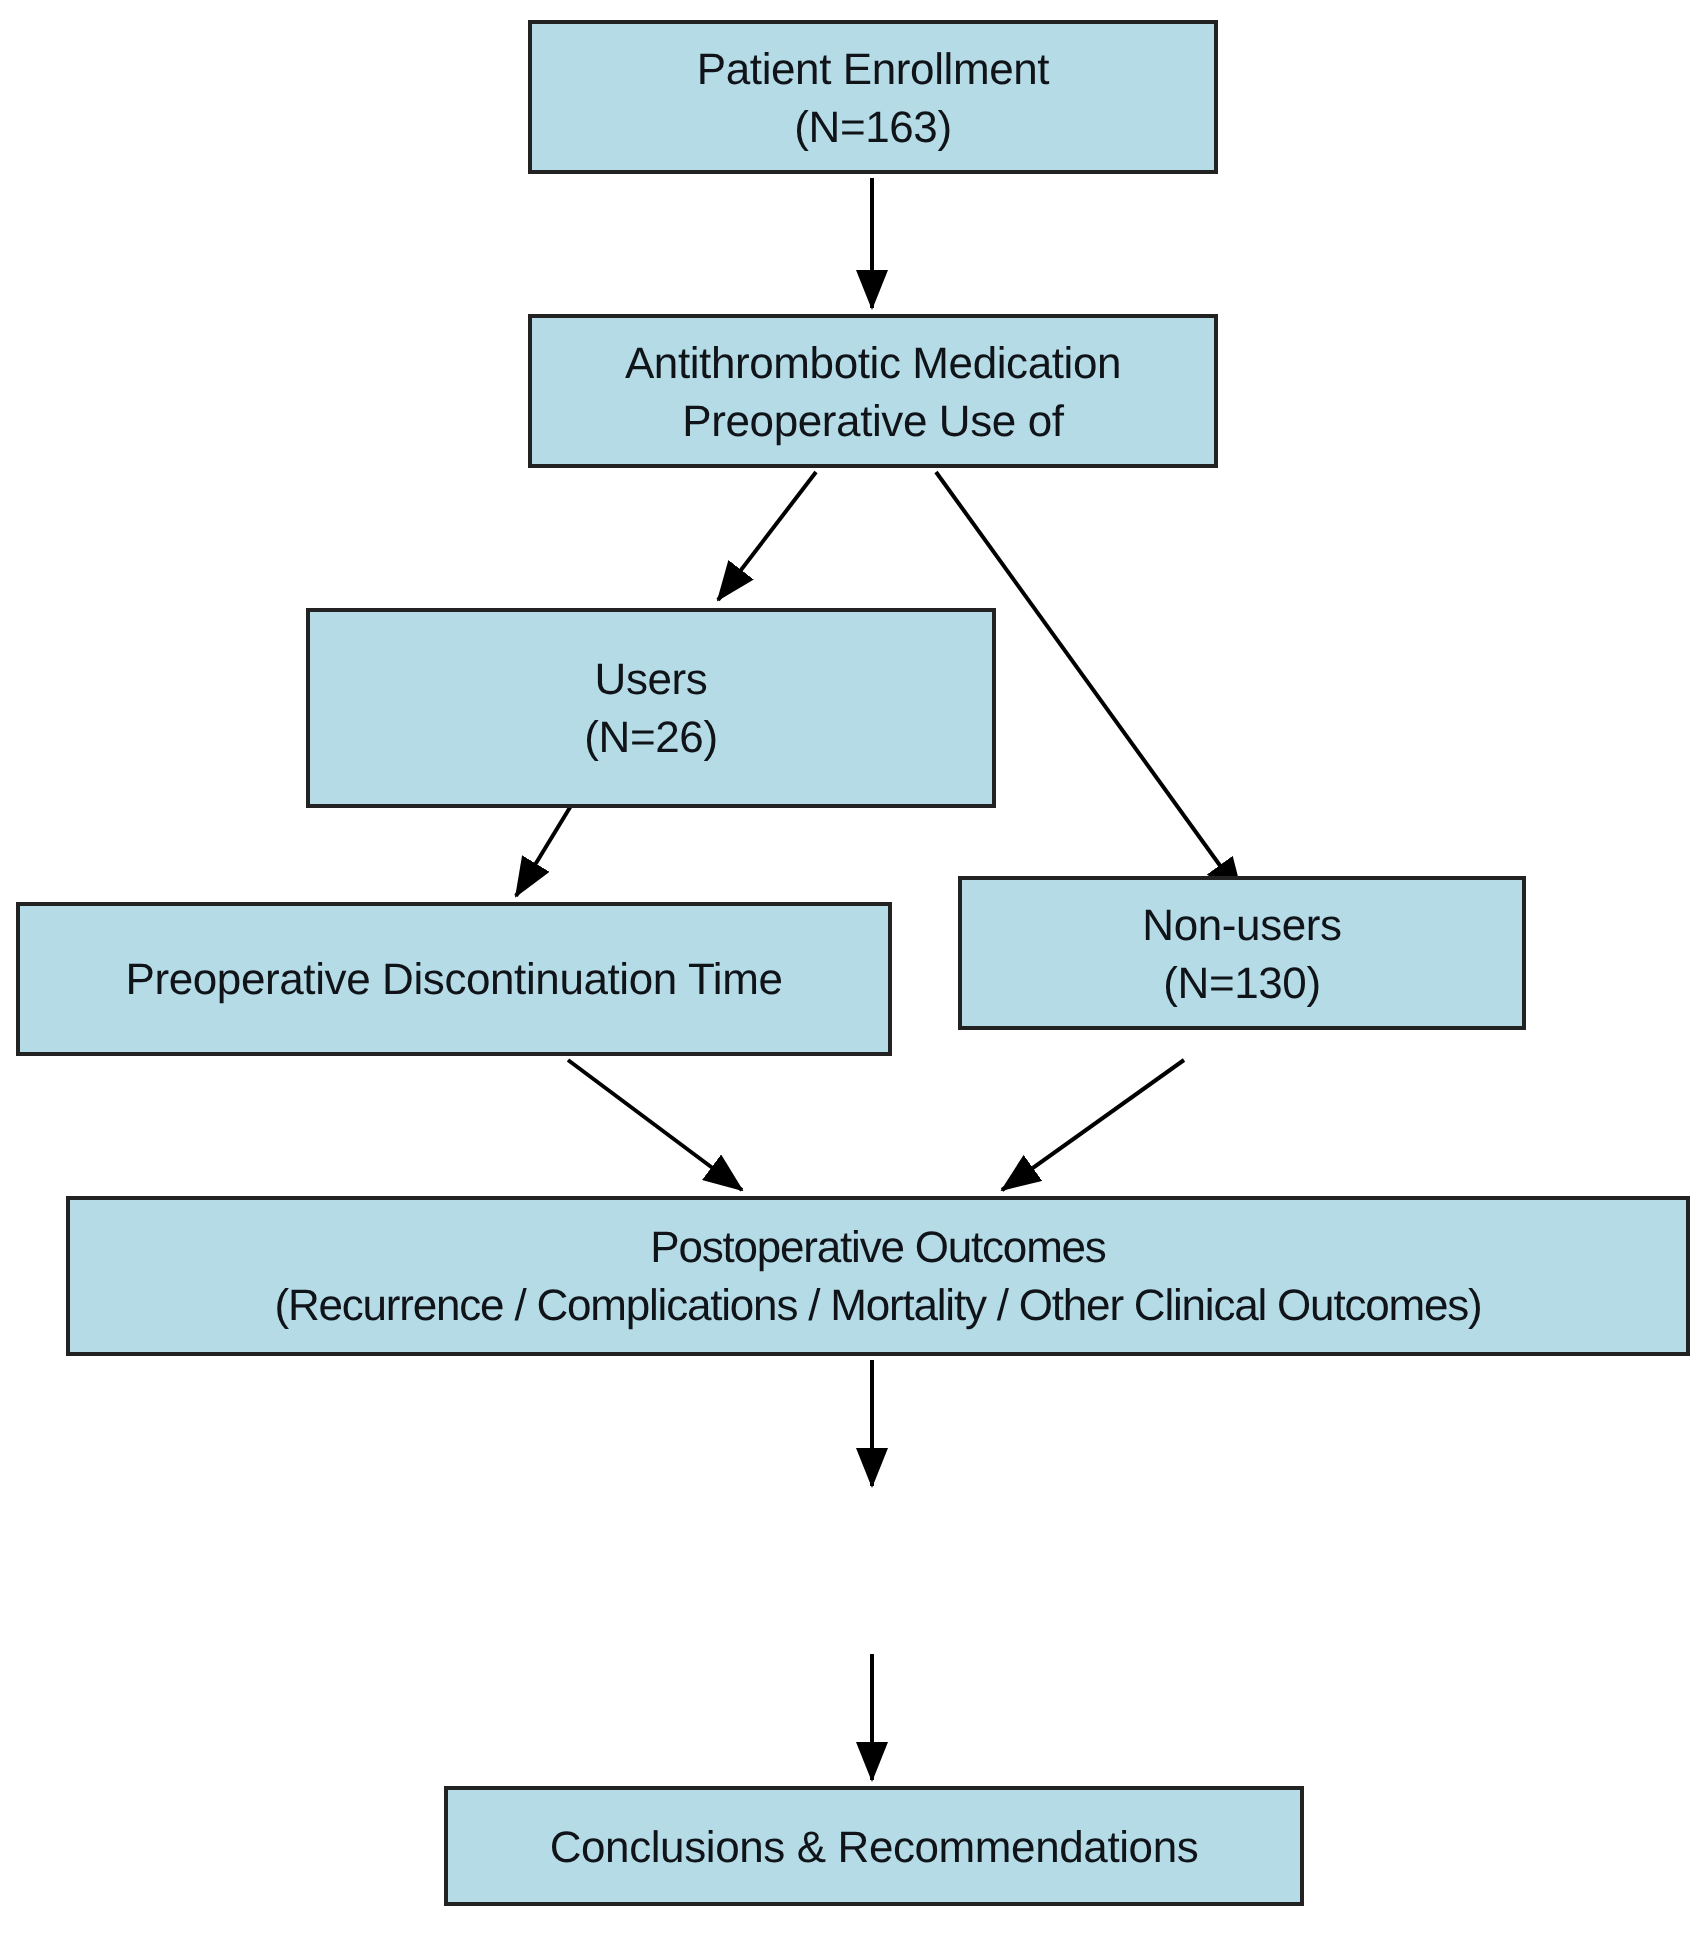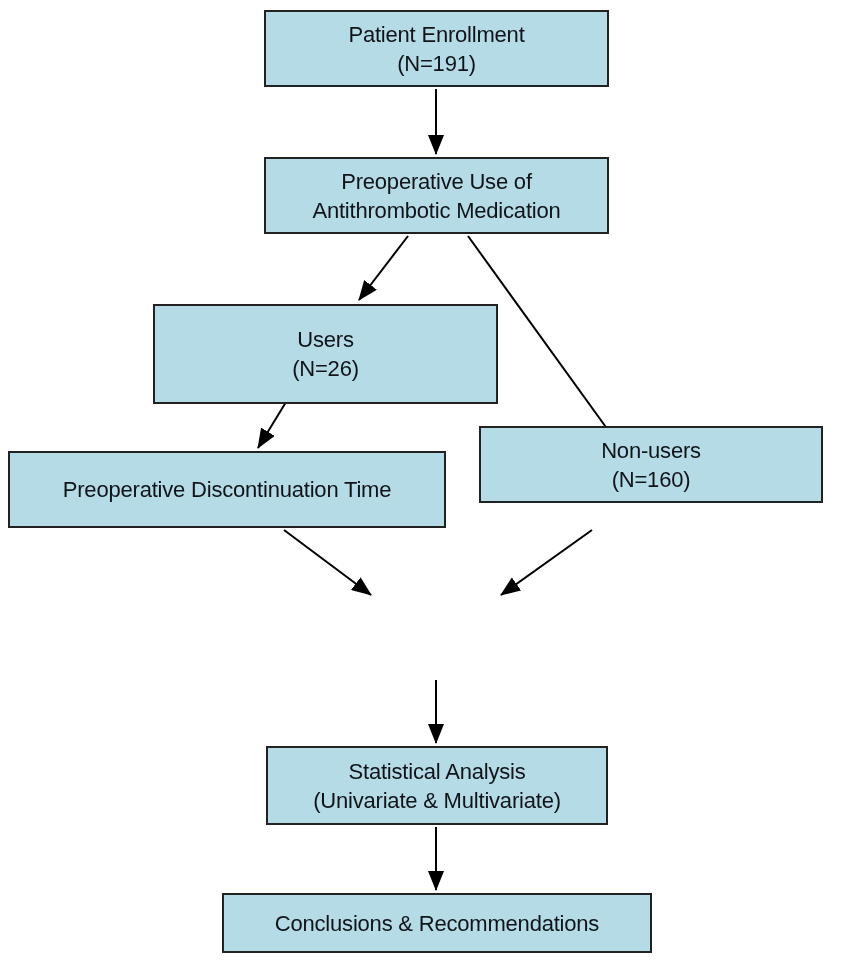--- a/index.html
+++ b/index.html
@@ -37,21 +37,21 @@
     font-size: 22px;
     line-height: 29px;
     letter-spacing: -0.2px;
   }
   .node .ln { white-space: nowrap; }
 
   #node-enrollment      { left: 264px; top: 10px;  width: 345px; height: 77px; }
   #node-preop-use       { left: 264px; top: 157px; width: 345px; height: 77px; }
   #node-users           { left: 153px; top: 304px; width: 345px; height: 100px; }
   #node-discontinuation { left: 8px;   top: 451px; width: 438px; height: 77px; }
-  #node-nonusers        { left: 479px; top: 426px; width: 344px; height: 77px; }
+  #node-nonusers        { left: 479px; top: 438px; width: 284px; height: 77px; }
   #node-outcomes        { left: 33px;  top: 598px; width: 812px; height: 80px; letter-spacing: -0.6px; }
   #node-analysis        { left: 266px; top: 746px; width: 342px; height: 79px; }
   #node-conclusions     { left: 222px; top: 893px; width: 430px; height: 60px; }
 </style>
 </head>
 <body>
 
 <div class="canvas">
 
   <svg class="arrow-layer" viewBox="0 0 851 971" xmlns="http://www.w3.org/2000/svg">
@@ -65,45 +65,45 @@
     <line x1="468" y1="236" x2="621" y2="448" stroke="#000000" stroke-width="2" marker-end="url(#ah)"></line>
     <line x1="297" y1="384" x2="258" y2="448" stroke="#000000" stroke-width="2" marker-end="url(#ah)"></line>
     <line x1="284" y1="530" x2="371" y2="595" stroke="#000000" stroke-width="2" marker-end="url(#ah)"></line>
     <line x1="592" y1="530" x2="501" y2="595" stroke="#000000" stroke-width="2" marker-end="url(#ah)"></line>
     <line x1="436" y1="680" x2="436" y2="743" stroke="#000000" stroke-width="2" marker-end="url(#ah)"></line>
     <line x1="436" y1="827" x2="436" y2="890" stroke="#000000" stroke-width="2" marker-end="url(#ah)"></line>
   </svg>
 
   <div class="node" id="node-enrollment">
     <span class="ln">Patient Enrollment</span>
-    <span class="ln">(N=191)</span>
+    <span class="ln">(N=163)</span>
   </div>
 
   <div class="node" id="node-preop-use">
+    <span class="ln">Antithrombotic Medication</span>
     <span class="ln">Preoperative Use of</span>
-    <span class="ln">Antithrombotic Medication</span>
   </div>
 
   <div class="node" id="node-users">
     <span class="ln">Users</span>
     <span class="ln">(N=26)</span>
   </div>
 
   <div class="node" id="node-discontinuation">
     <span class="ln">Preoperative Discontinuation Time</span>
   </div>
 
   <div class="node" id="node-nonusers">
     <span class="ln">Non-users</span>
-    <span class="ln">(N=160)</span>
+    <span class="ln">(N=130)</span>
   </div>
 
+  <div class="node" id="node-outcomes">
+    <span class="ln">Postoperative Outcomes</span>
+    <span class="ln">(Recurrence / Complications / Mortality / Other Clinical Outcomes)</span>
+  </div>
 
-  <div class="node" id="node-analysis">
-    <span class="ln">Statistical Analysis</span>
-    <span class="ln">(Univariate &amp; Multivariate)</span>
-  </div>
 
   <div class="node" id="node-conclusions">
     <span class="ln">Conclusions &amp; Recommendations</span>
   </div>
 
 </div>
 
 </body></html>

